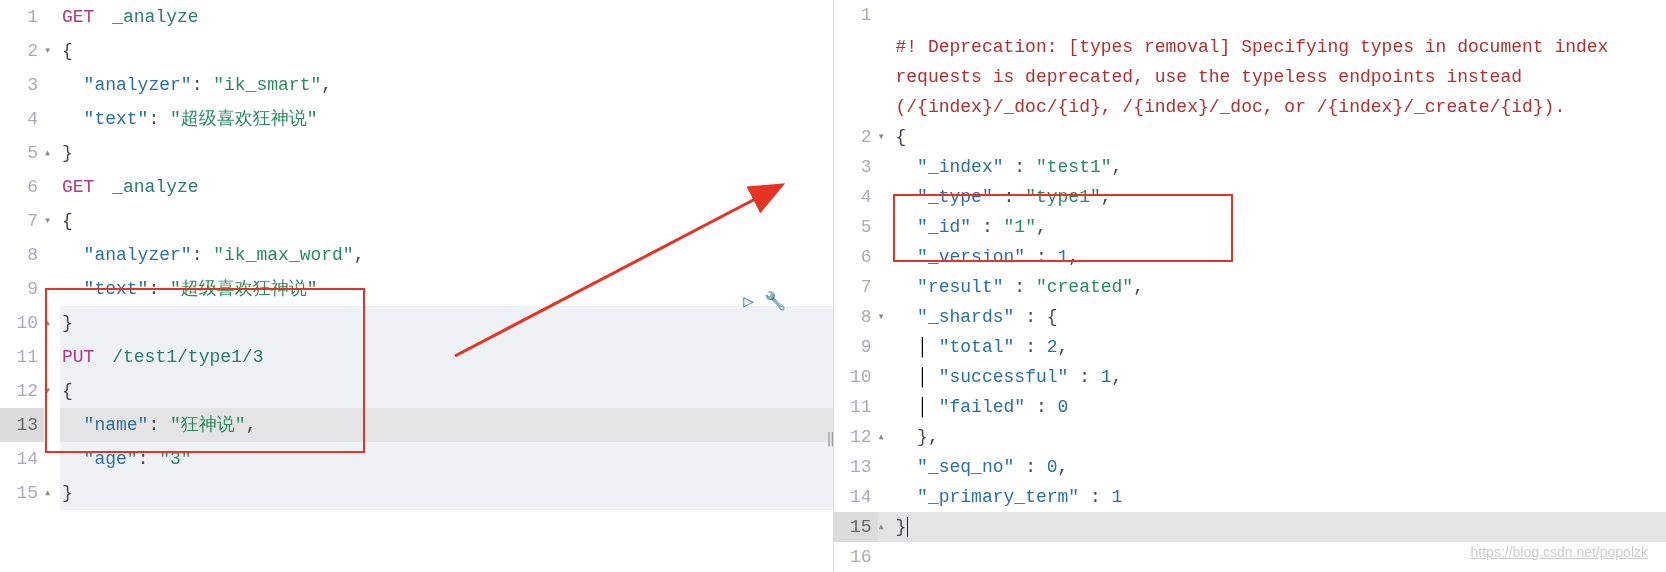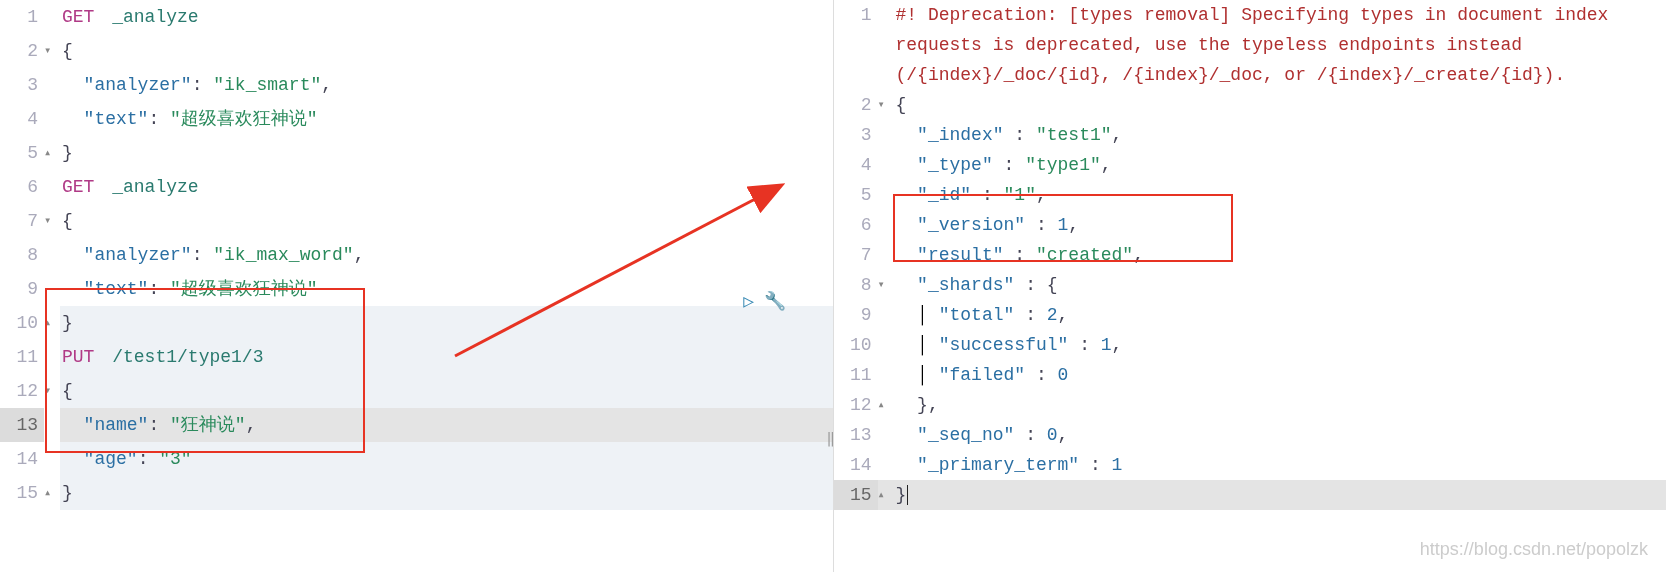--- a/index.html
+++ b/index.html
@@ -83,21 +83,21 @@
     position: absolute;
     right: 46px;
     top: 290px;
     display: flex;
     gap: 10px;
     color: #3b8bb5;
   }
   .action-icons span { cursor: pointer; }
   .watermark {
     position:absolute; right:18px; bottom:12px;
-    color:#ccc; font-size:18px; font-family: sans-serif;
+    color:#ccc; font-size:14px; font-family: sans-serif; text-decoration: underline;
   }
   .cursor-bar {
     border-left: 1.5px solid #222;
     margin-left:1px;
   }
 </style>
 </head>
 <body>
 
 <div class="container">
@@ -127,31 +127,32 @@
       <div class="line selected"><div class="gutter">10</div><div class="fold">▴</div><div class="code"><span class="tok-punct">}</span></div></div>
       <div class="line selected"><div class="gutter">11</div><div class="fold"></div><div class="code"><span class="tok-method">PUT</span><span class="tok-text"> </span><span class="tok-path">/test1/type1/3</span></div></div>
       <div class="line selected"><div class="gutter">12</div><div class="fold">▾</div><div class="code"><span class="tok-punct">{</span></div></div>
       <div class="line active"><div class="gutter">13</div><div class="fold"></div><div class="code"><span class="tok-text">  </span><span class="tok-key">"name"</span><span class="tok-punct">: </span><span class="tok-string">"狂神说"</span><span class="tok-punct">,</span></div></div>
       <div class="line selected"><div class="gutter">14</div><div class="fold"></div><div class="code"><span class="tok-text">  </span><span class="tok-key">"age"</span><span class="tok-punct">: </span><span class="tok-string">"3"</span></div></div>
       <div class="line selected"><div class="gutter">15</div><div class="fold">▴</div><div class="code"><span class="tok-punct">}</span></div></div>
     </div>
   <div class="divider"></div>
   <div class="pane right" id="right-pane">
     <div class="highlight-box-right"></div>
-  <div class="line"><div class="gutter">1</div><div class="fold"></div><div class="code" style="white-space: pre-wrap; padding-right: 20px;"><span class="tok-comment">#! Deprecation: [types removal] Specifying types in document index requests is deprecated, use the typeless endpoints instead (/{index}/_doc/{id}, /{index}/_doc, or /{index}/_create/{id}).</span></div></div>
+  <div class="line"><div class="gutter">1</div><div class="fold"></div><div class="code" style="white-space: pre-wrap; padding-right: 20px; margin-top: 32px;"><span class="tok-comment">#! Deprecation: [types removal] Specifying types in document index requests is deprecated, use the typeless endpoints instead (/{index}/_doc/{id}, /{index}/_doc, or /{index}/_create/{id}).</span></div></div>
       <div class="line"><div class="gutter">2</div><div class="fold">▾</div><div class="code"><span class="tok-punct">{</span></div></div>
       <div class="line"><div class="gutter">3</div><div class="fold"></div><div class="code"><span class="tok-text">  </span><span class="tok-key">"_index"</span><span class="tok-punct"> : </span><span class="tok-string">"test1"</span><span class="tok-punct">,</span></div></div>
       <div class="line"><div class="gutter">4</div><div class="fold"></div><div class="code"><span class="tok-text">  </span><span class="tok-key">"_type"</span><span class="tok-punct"> : </span><span class="tok-string">"type1"</span><span class="tok-punct">,</span></div></div>
       <div class="line"><div class="gutter">5</div><div class="fold"></div><div class="code"><span class="tok-text">  </span><span class="tok-key">"_id"</span><span class="tok-punct"> : </span><span class="tok-string">"1"</span><span class="tok-punct">,</span></div></div>
       <div class="line"><div class="gutter">6</div><div class="fold"></div><div class="code"><span class="tok-text">  </span><span class="tok-key">"_version"</span><span class="tok-punct"> : </span><span class="tok-num">1</span><span class="tok-punct">,</span></div></div>
       <div class="line"><div class="gutter">7</div><div class="fold"></div><div class="code"><span class="tok-text">  </span><span class="tok-key">"result"</span><span class="tok-punct"> : </span><span class="tok-string">"created"</span><span class="tok-punct">,</span></div></div>
       <div class="line"><div class="gutter">8</div><div class="fold">▾</div><div class="code"><span class="tok-text">  </span><span class="tok-key">"_shards"</span><span class="tok-punct"> : {</span></div></div>
       <div class="line"><div class="gutter">9</div><div class="fold"></div><div class="code"><span class="tok-text">  </span><span class="tok-indent-guide">│ </span><span class="tok-key">"total"</span><span class="tok-punct"> : </span><span class="tok-num">2</span><span class="tok-punct">,</span></div></div>
       <div class="line"><div class="gutter">10</div><div class="fold"></div><div class="code"><span class="tok-text">  </span><span class="tok-indent-guide">│ </span><span class="tok-key">"successful"</span><span class="tok-punct"> : </span><span class="tok-num">1</span><span class="tok-punct">,</span></div></div>
       <div class="line"><div class="gutter">11</div><div class="fold"></div><div class="code"><span class="tok-text">  </span><span class="tok-indent-guide">│ </span><span class="tok-key">"failed"</span><span class="tok-punct"> : </span><span class="tok-num">0</span></div></div>
       <div class="line"><div class="gutter">12</div><div class="fold">▴</div><div class="code"><span class="tok-text">  </span><span class="tok-punct">},</span></div></div>
       <div class="line"><div class="gutter">13</div><div class="fold"></div><div class="code"><span class="tok-text">  </span><span class="tok-key">"_seq_no"</span><span class="tok-punct"> : </span><span class="tok-num">0</span><span class="tok-punct">,</span></div></div>
       <div class="line"><div class="gutter">14</div><div class="fold"></div><div class="code"><span class="tok-text">  </span><span class="tok-key">"_primary_term"</span><span class="tok-punct"> : </span><span class="tok-num">1</span></div></div>
       <div class="line active"><div class="gutter">15</div><div class="fold">▴</div><div class="code"><span class="tok-punct">}</span><span class="cursor-bar">&nbsp;</span></div></div>
+      <div class="line"><div class="gutter">16</div><div class="fold"></div><div class="code"></div></div>
     </div>
 </div>
 
 <div class="watermark">https://blog.csdn.net/popolzk</div>
 
 </body></html>

